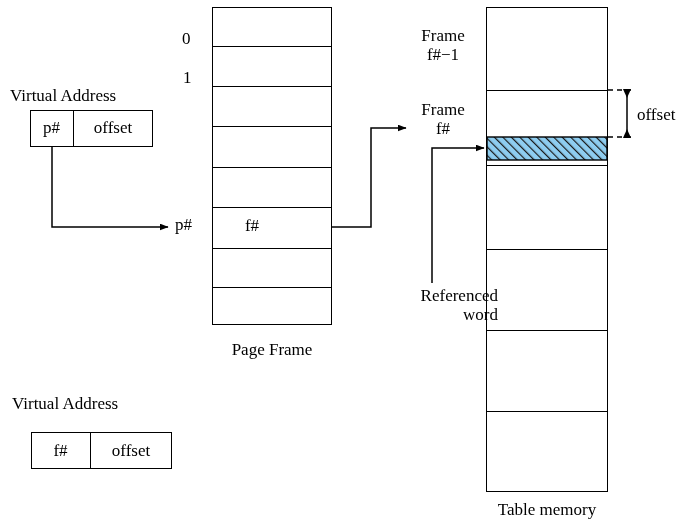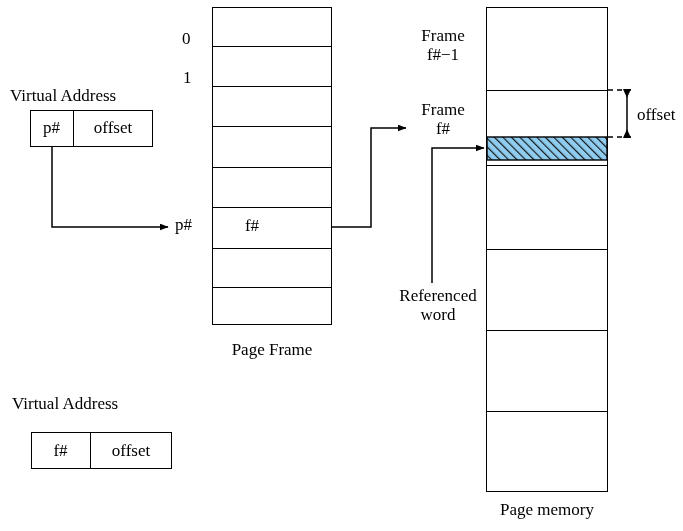--- a/index.html
+++ b/index.html
@@ -54,24 +54,24 @@
   <div style="position:absolute;left:486px;top:165px;width:122px;height:0;border-top:1.4px solid #000;"></div>
   <div style="position:absolute;left:486px;top:249px;width:122px;height:0;border-top:1.4px solid #000;"></div>
   <div style="position:absolute;left:486px;top:330px;width:122px;height:0;border-top:1.4px solid #000;"></div>
   <div style="position:absolute;left:486px;top:411px;width:122px;height:0;border-top:1.4px solid #000;"></div>
 
   <div class="lbl ctr" style="left: 402px; top: 26px; width: 82px; font-size: 17px; white-space: pre-line;">Frame
 f#−1</div>
   <div class="lbl ctr" style="left: 402px; top: 100px; width: 82px; font-size: 17px; white-space: pre-line;">Frame
 f#</div>
 
-  <div class="lbl ctr" style="left: 378px; top: 286px; width: 120px; font-size: 17px; white-space: pre-line;">Referenced
+  <div class="lbl ctr" style="left: 378px; top: 286px; width: 120px; font-size: 17px; white-space: pre-line; text-align: right;">Referenced
 word</div>
 
-  <div class="lbl ctr" style="left:486px;top:500px;width:122px;font-size:17px;">Page memory</div>
+  <div class="lbl ctr" style="left:486px;top:500px;width:122px;font-size:17px;">Table memory</div>
 
   <div class="lbl" style="left:637px;top:105px;font-size:17px;">offset</div>
 
   <svg width="683" height="531">
     <defs>
       <marker id="ah" markerWidth="9" markerHeight="7" refX="8.4" refY="3.5" orient="auto" markerUnits="userSpaceOnUse">
         <path d="M0,0 L9,3.5 L0,7 z" fill="#000"></path>
       </marker>
       <marker id="ahUp" markerWidth="8" markerHeight="7" refX="4" refY="6.6" orient="auto" markerUnits="userSpaceOnUse">
         <path d="M4,0 L8,7 L0,7 z" fill="#000"></path>

